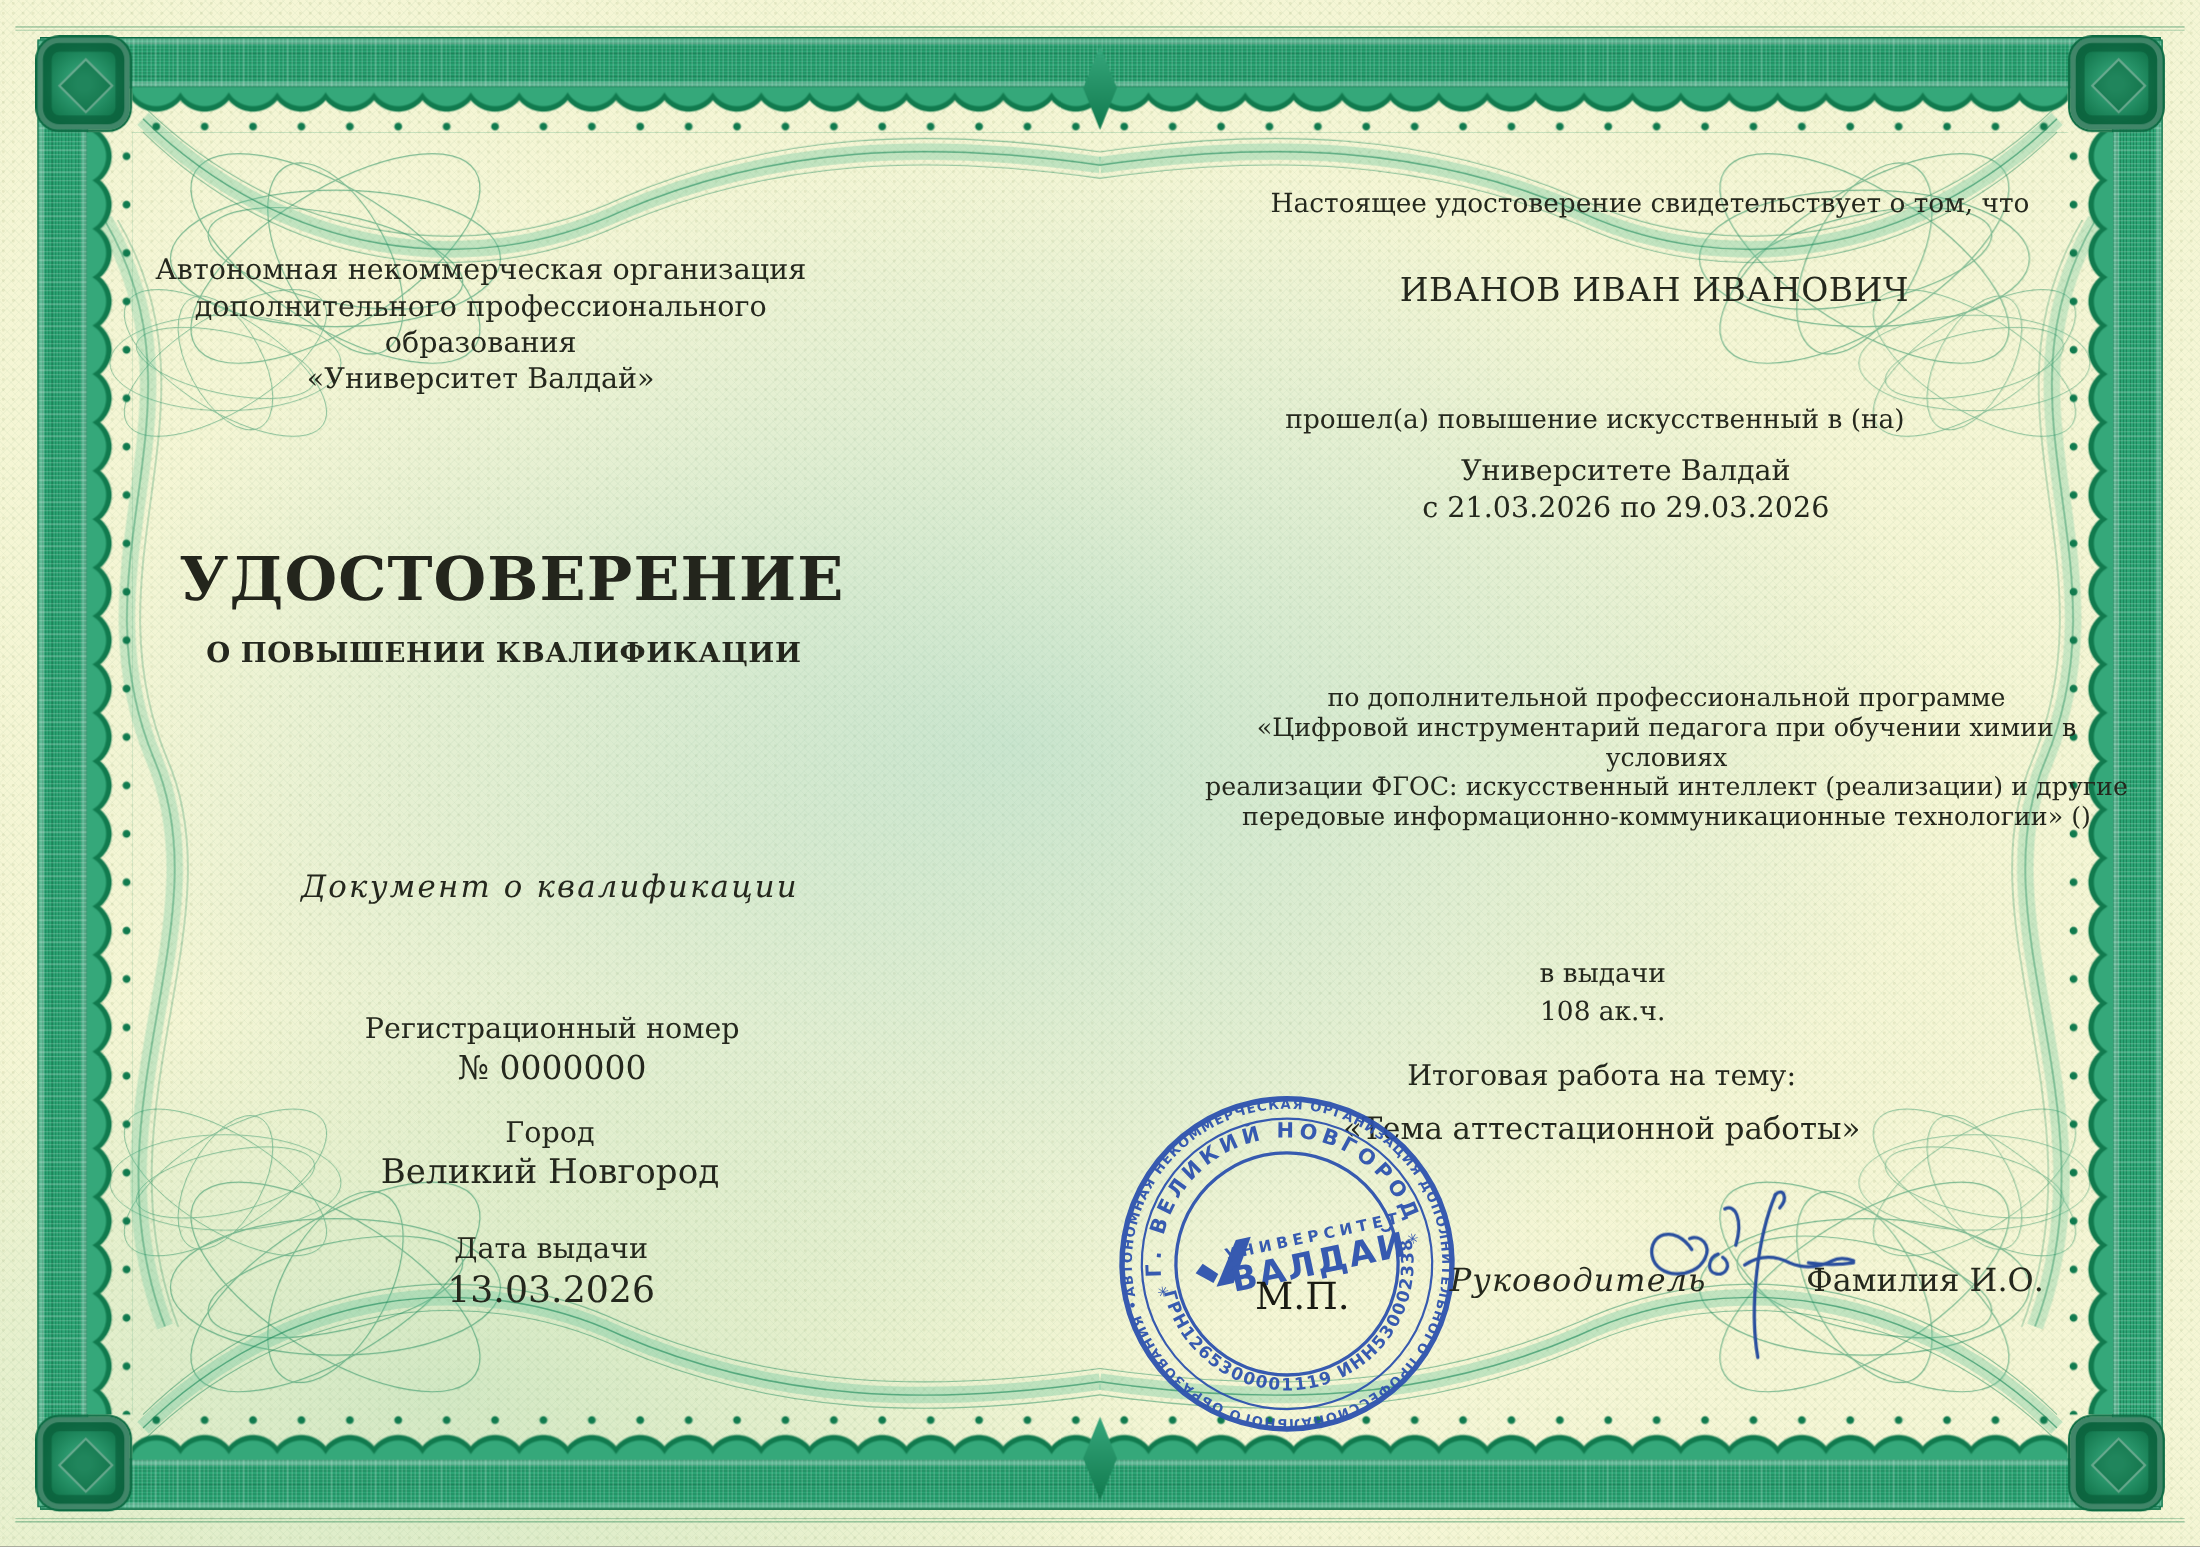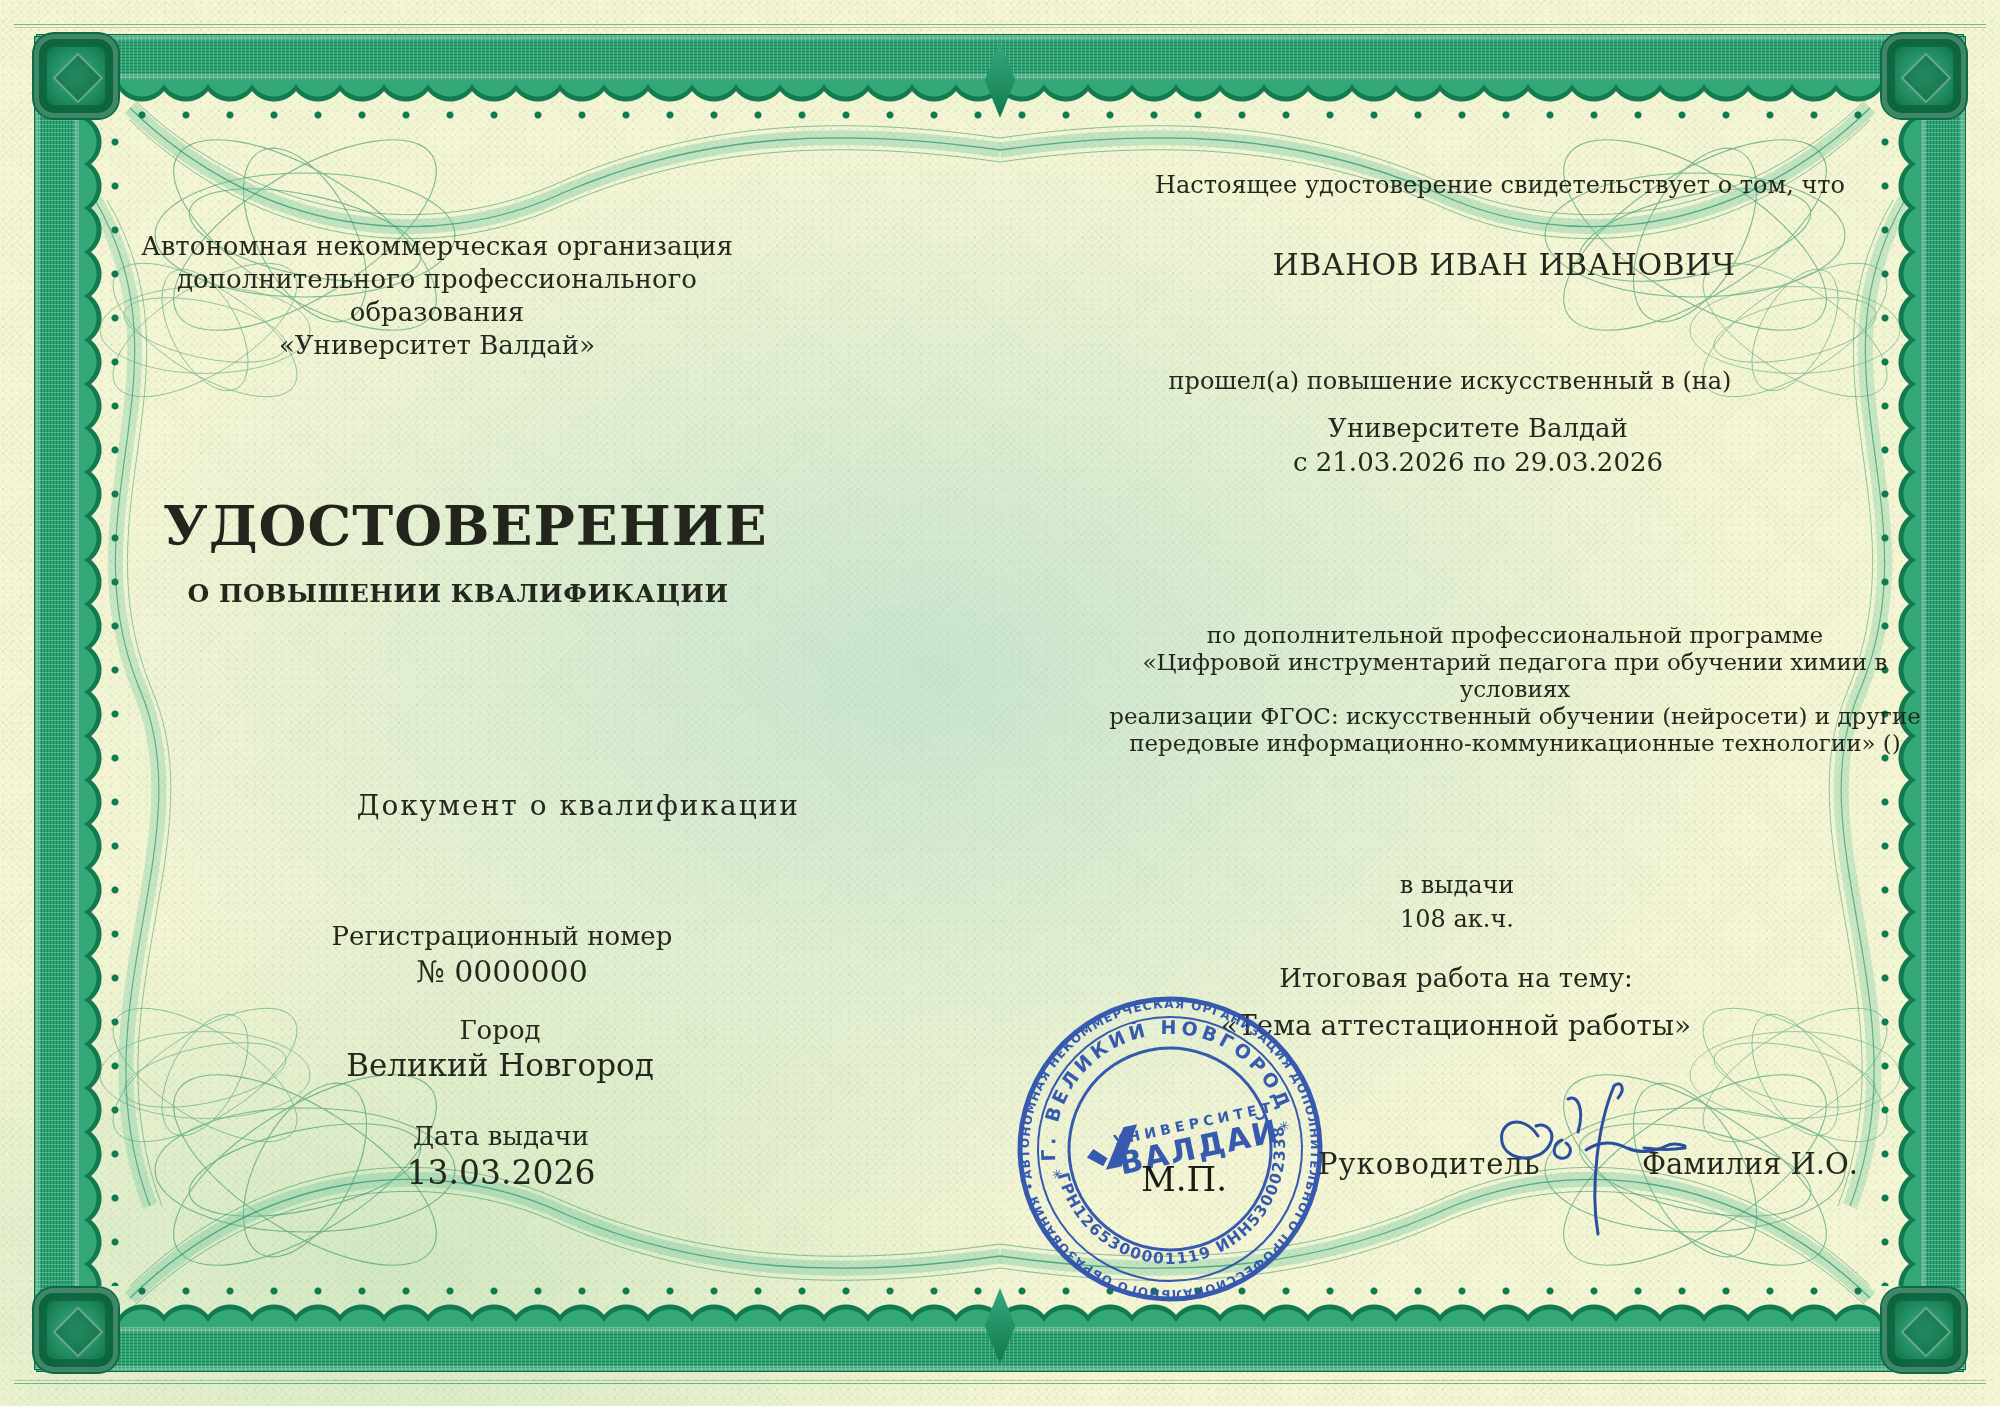--- a/index.html
+++ b/index.html
@@ -62,21 +62,21 @@
     background:radial-gradient(circle at 50% 50%, #36a77c 0 12%, #157a50 62%, #0c6b43 100%);
     box-shadow:0 0 0 2px #0c6b43, inset 0 0 0 5px rgba(255,255,255,.22), inset 0 0 0 13px rgba(8,90,55,.6);}
   .pillow::after{content:"";position:absolute;left:26px;top:26px;width:32px;height:32px;
     transform:rotate(45deg);border:2px solid rgba(255,255,255,.35);background:rgba(10,100,60,.5);}
   .diamond{position:absolute;width:48px;height:76px;left:976px;
     clip-path:polygon(50% 0,82% 50%,50% 100%,18% 50%);
     background:linear-gradient(180deg,#36a77c,#117a4e);}
   svg.decor{position:absolute;left:0;top:0;pointer-events:none;}
   
   .t{position:absolute;line-height:1.25;}
-  .serif-it{text-align:right;}
+  .serif-it{font-style:italic;}
   .serial{font-family:"DejaVu Sans Mono", monospace;font-weight:bold;color:var(--serial_red,#a23a10);letter-spacing:11px;}
   .stamp-wrap{position:absolute;left:1003px;top:982px;width:334px;height:334px;opacity:.95;}
   .mp{font-size:34px;color:#191a13;}
   .sig-svg{position:absolute;left:1492px;top:1076px;}
 </style>
 </head>
 <body>
 
 <div class="cert">
 
@@ -166,21 +166,21 @@
   <div class="t ctr" style="left:1084px;top:246px;width:840px;font-size:30px;letter-spacing:.5px">ИВАНОВ ИВАН ИВАНОВИЧ</div>
 
   <div class="t ctr" style="left:1030px;top:366px;width:840px;font-size:24px">прошел(а) повышение искусственный в (на)</div>
 
   <div class="t ctr" style="left:1058px;top:412px;width:840px;font-size:26px">Университете Валдай</div>
   <div class="t ctr" style="left:1058px;top:446px;width:840px;font-size:26px">с 21.03.2026 по 29.03.2026</div>
 
   <div class="t ctr" style="left:1095px;top:622px;width:840px;font-size:23px;line-height:27px">
     <div>по дополнительной профессиональной программе</div>
     <div>«Цифровой инструментарий педагога при обучении химии в условиях</div>
-    <div>реализации ФГОС: искусственный обучении (нейросети) и другие</div>
+    <div>реализации ФГОС: искусственный интеллект (реализации) и другие</div>
     <div>передовые информационно-коммуникационные технологии» ()</div>
   </div>
 
   <div class="t ctr" style="left:1037px;top:870px;width:840px;font-size:24px">в выдачи</div>
   <div class="t ctr" style="left:1037px;top:904px;width:840px;font-size:24px">108 ак.ч.</div>
 
   <div class="t ctr" style="left:1036px;top:962px;width:840px;font-size:26px">Итоговая работа на тему:</div>
   <div class="t ctr" style="left:1036px;top:1008px;width:840px;font-size:28px">«Тема аттестационной работы»</div>
 
   <div class="stamp-wrap">

